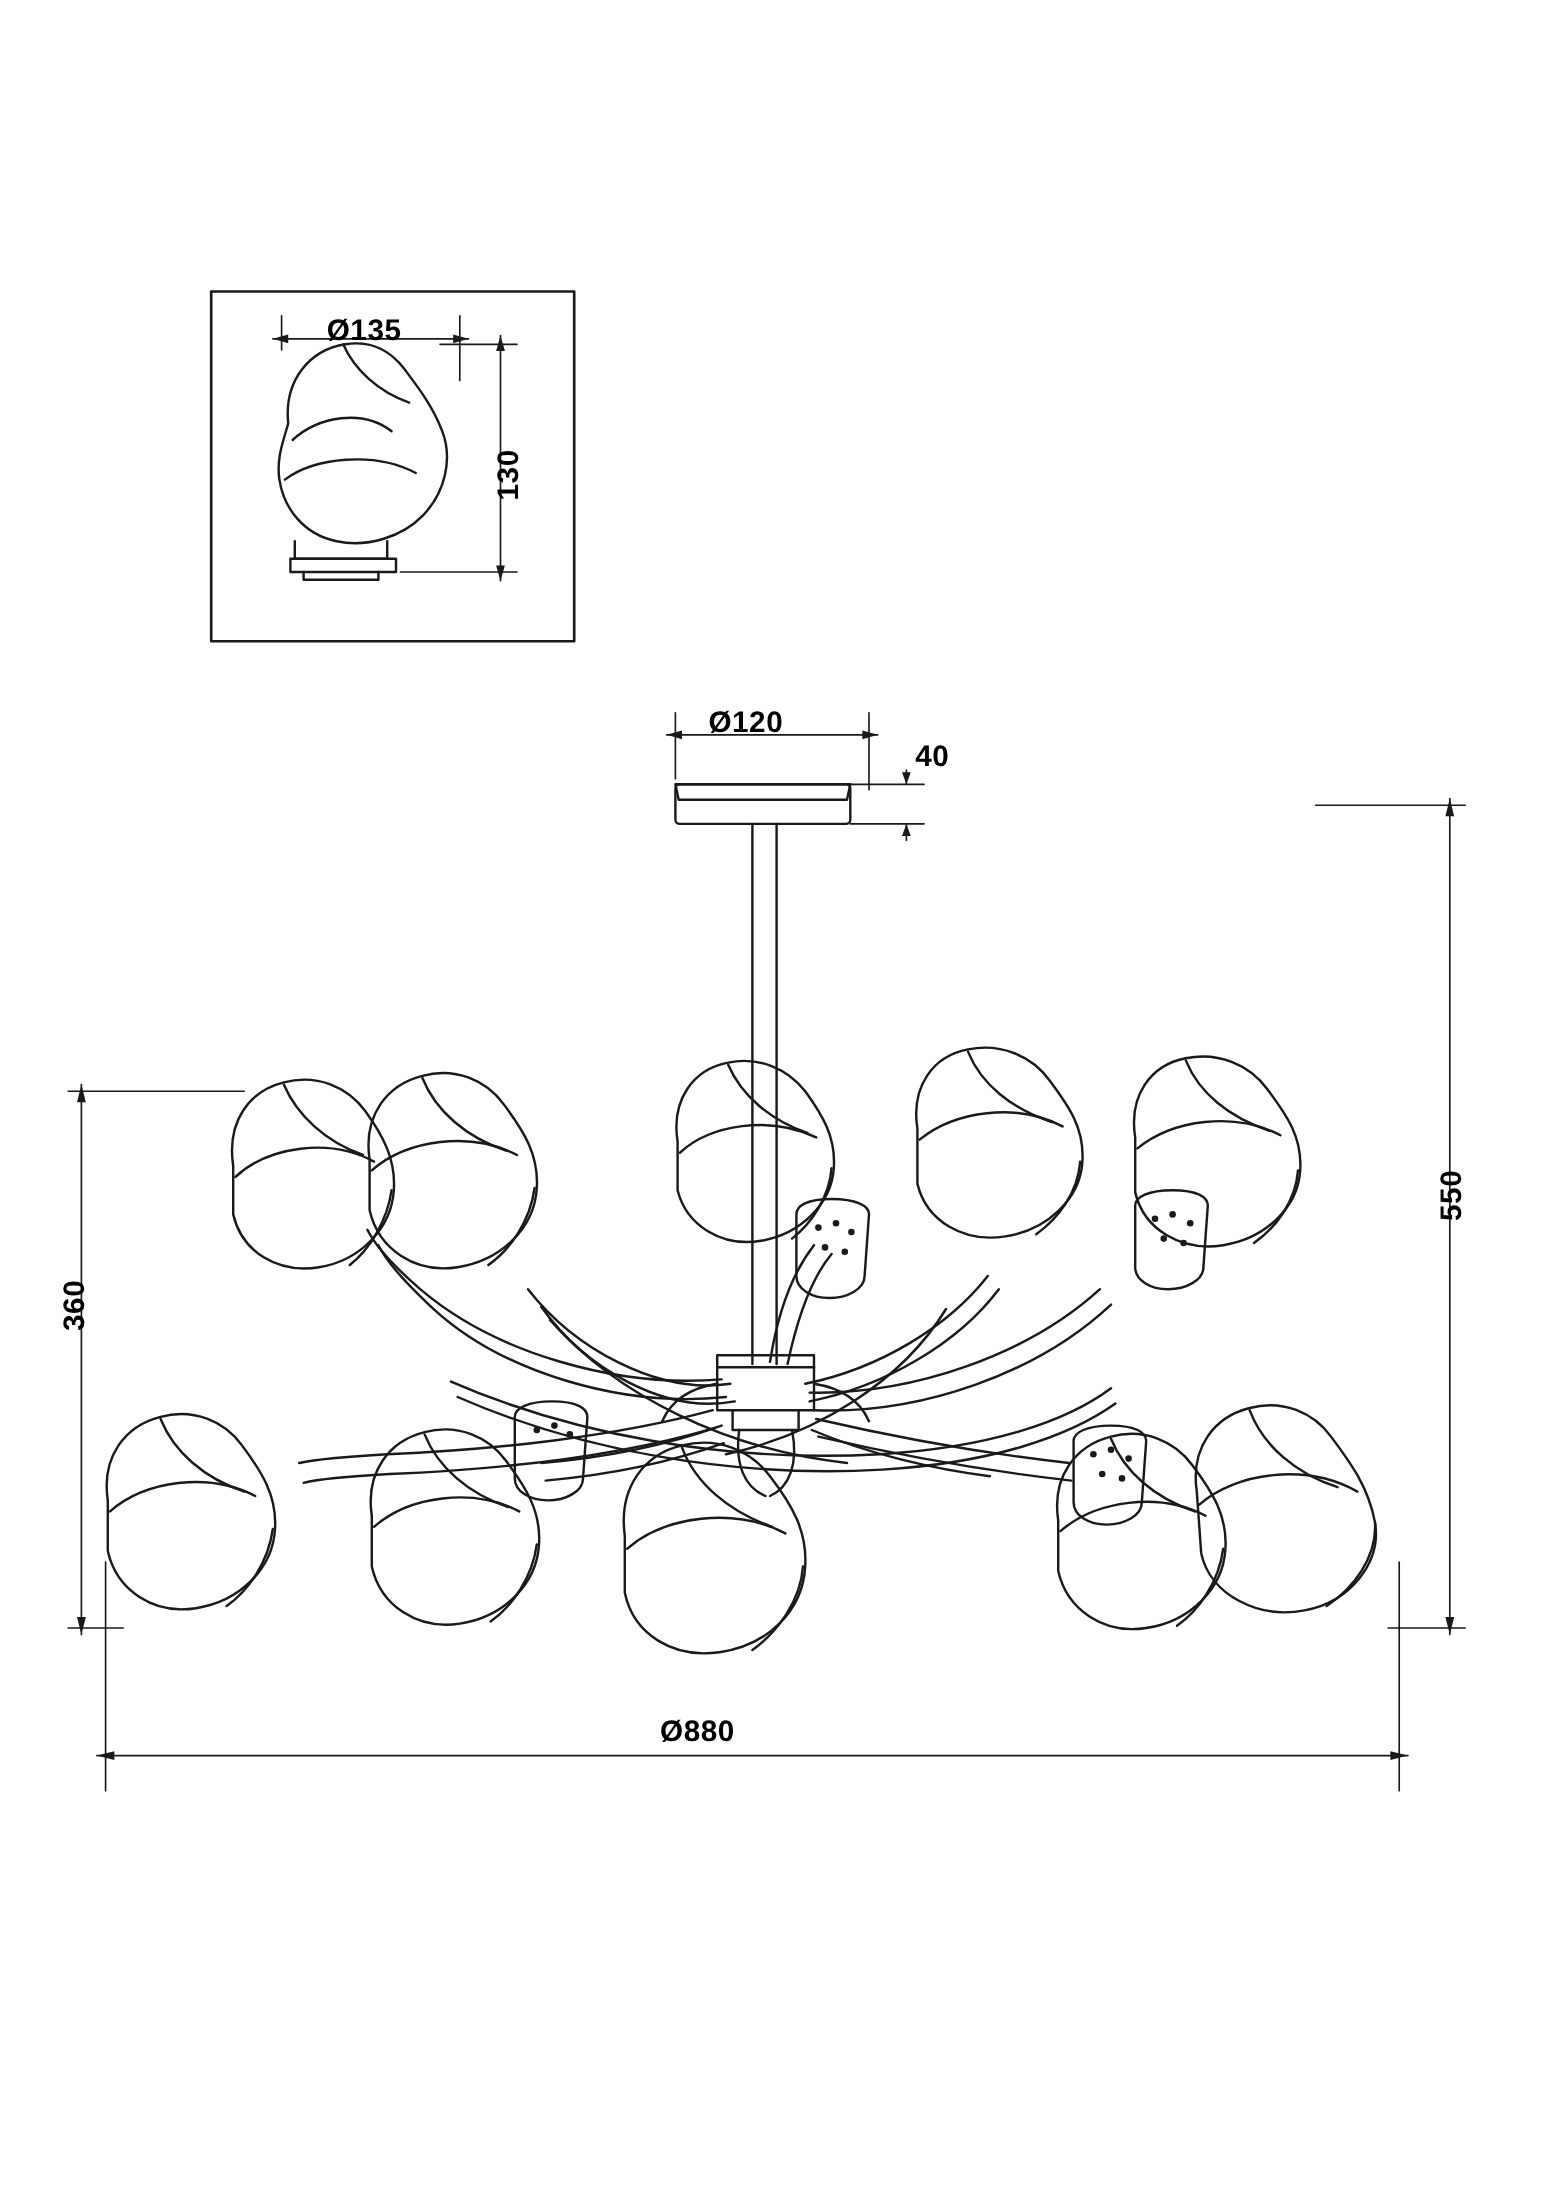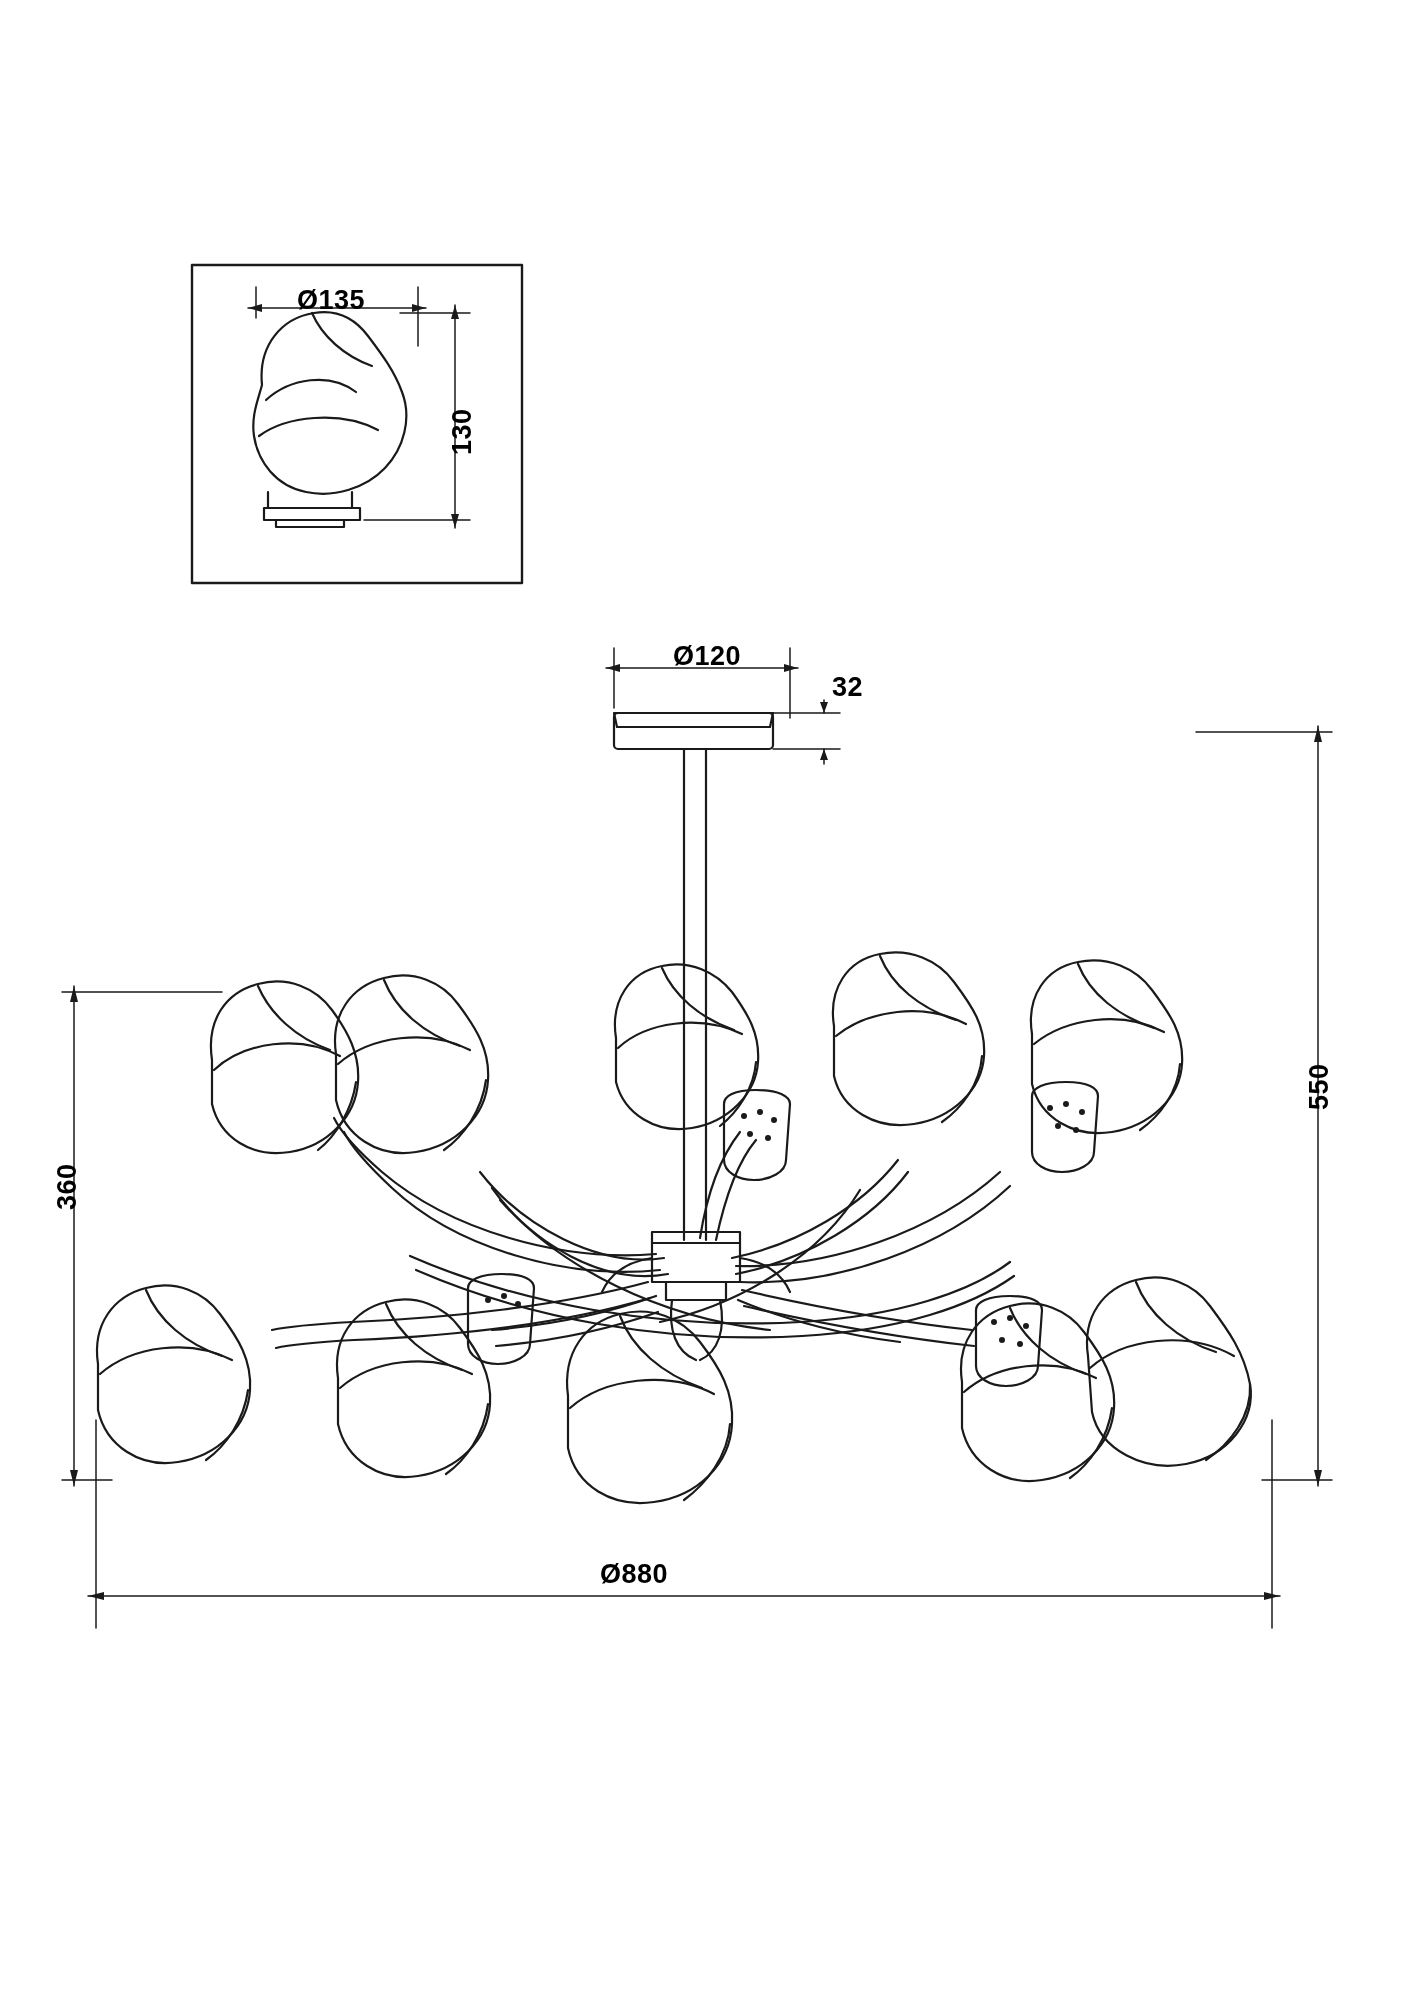--- a/index.html
+++ b/index.html
@@ -30,21 +30,21 @@
     letter-spacing: 0.5px;
     color: #000000;
     white-space: nowrap;
   }
   .dim-label.vert {
     transform-origin: 0 0;
     transform: rotate(-90deg);
   }
   .lbl-d135 { left: 297px; top: 285px; text-align: right; }
   .lbl-130  { left: 447px; top: 455px; }
-  .lbl-d120 { left: 644px; top: 641px; margin-left: 29px; }
+  .lbl-d120 { left: 644px; top: 641px; }
   .lbl-25   { left: 832px; top: 672px; }
   .lbl-550  { left: 1304px; top: 1110px; }
   .lbl-360  { left: 52px; top: 1210px; }
   .lbl-d880 { left: 600px; top: 1559px; }
 </style>
 </head>
 <body>
 
 <svg id="sheet" viewBox="0 0 1413 2000" xmlns="http://www.w3.org/2000/svg">
 
@@ -342,19 +342,19 @@
 
   </g>
 </svg>
 
 <div class="dim-label lbl-d135">Ø135</div>
 
 <div class="dim-label vert lbl-130">130</div>
 
 <div class="dim-label lbl-d120">Ø120</div>
 
-<div class="dim-label lbl-25">32</div>
+<div class="dim-label lbl-25">40</div>
 
 <div class="dim-label vert lbl-550">550</div>
 
 <div class="dim-label vert lbl-360">360</div>
 
 <div class="dim-label lbl-d880">Ø880</div>
 
 </body></html>

